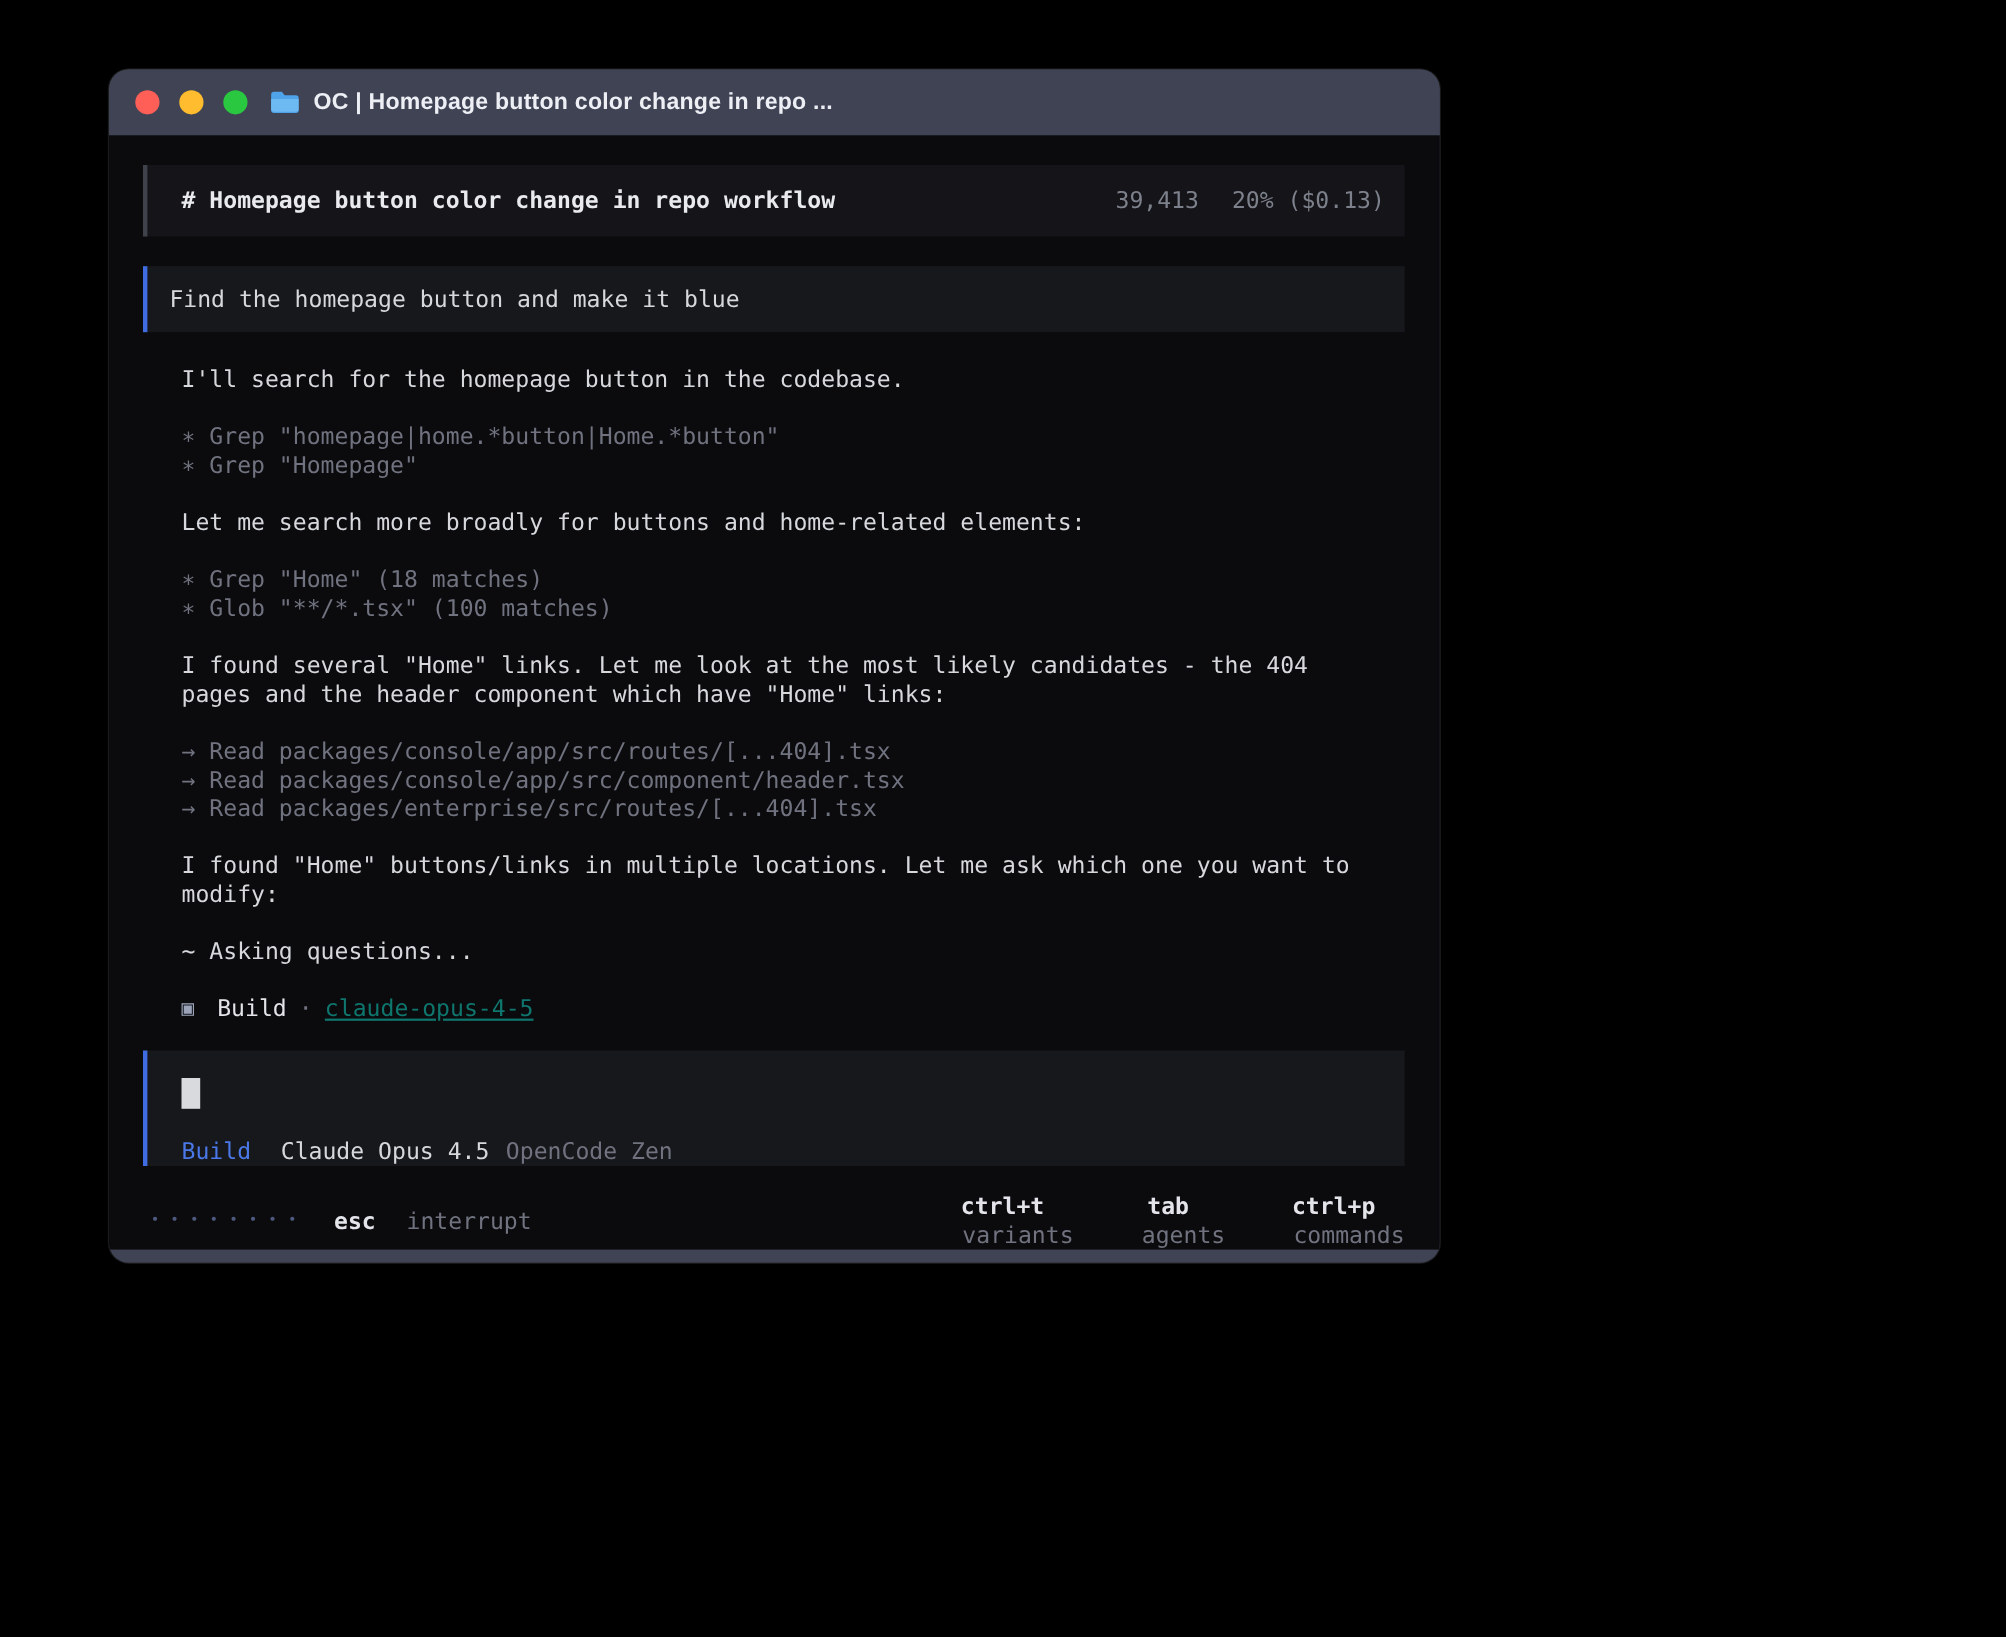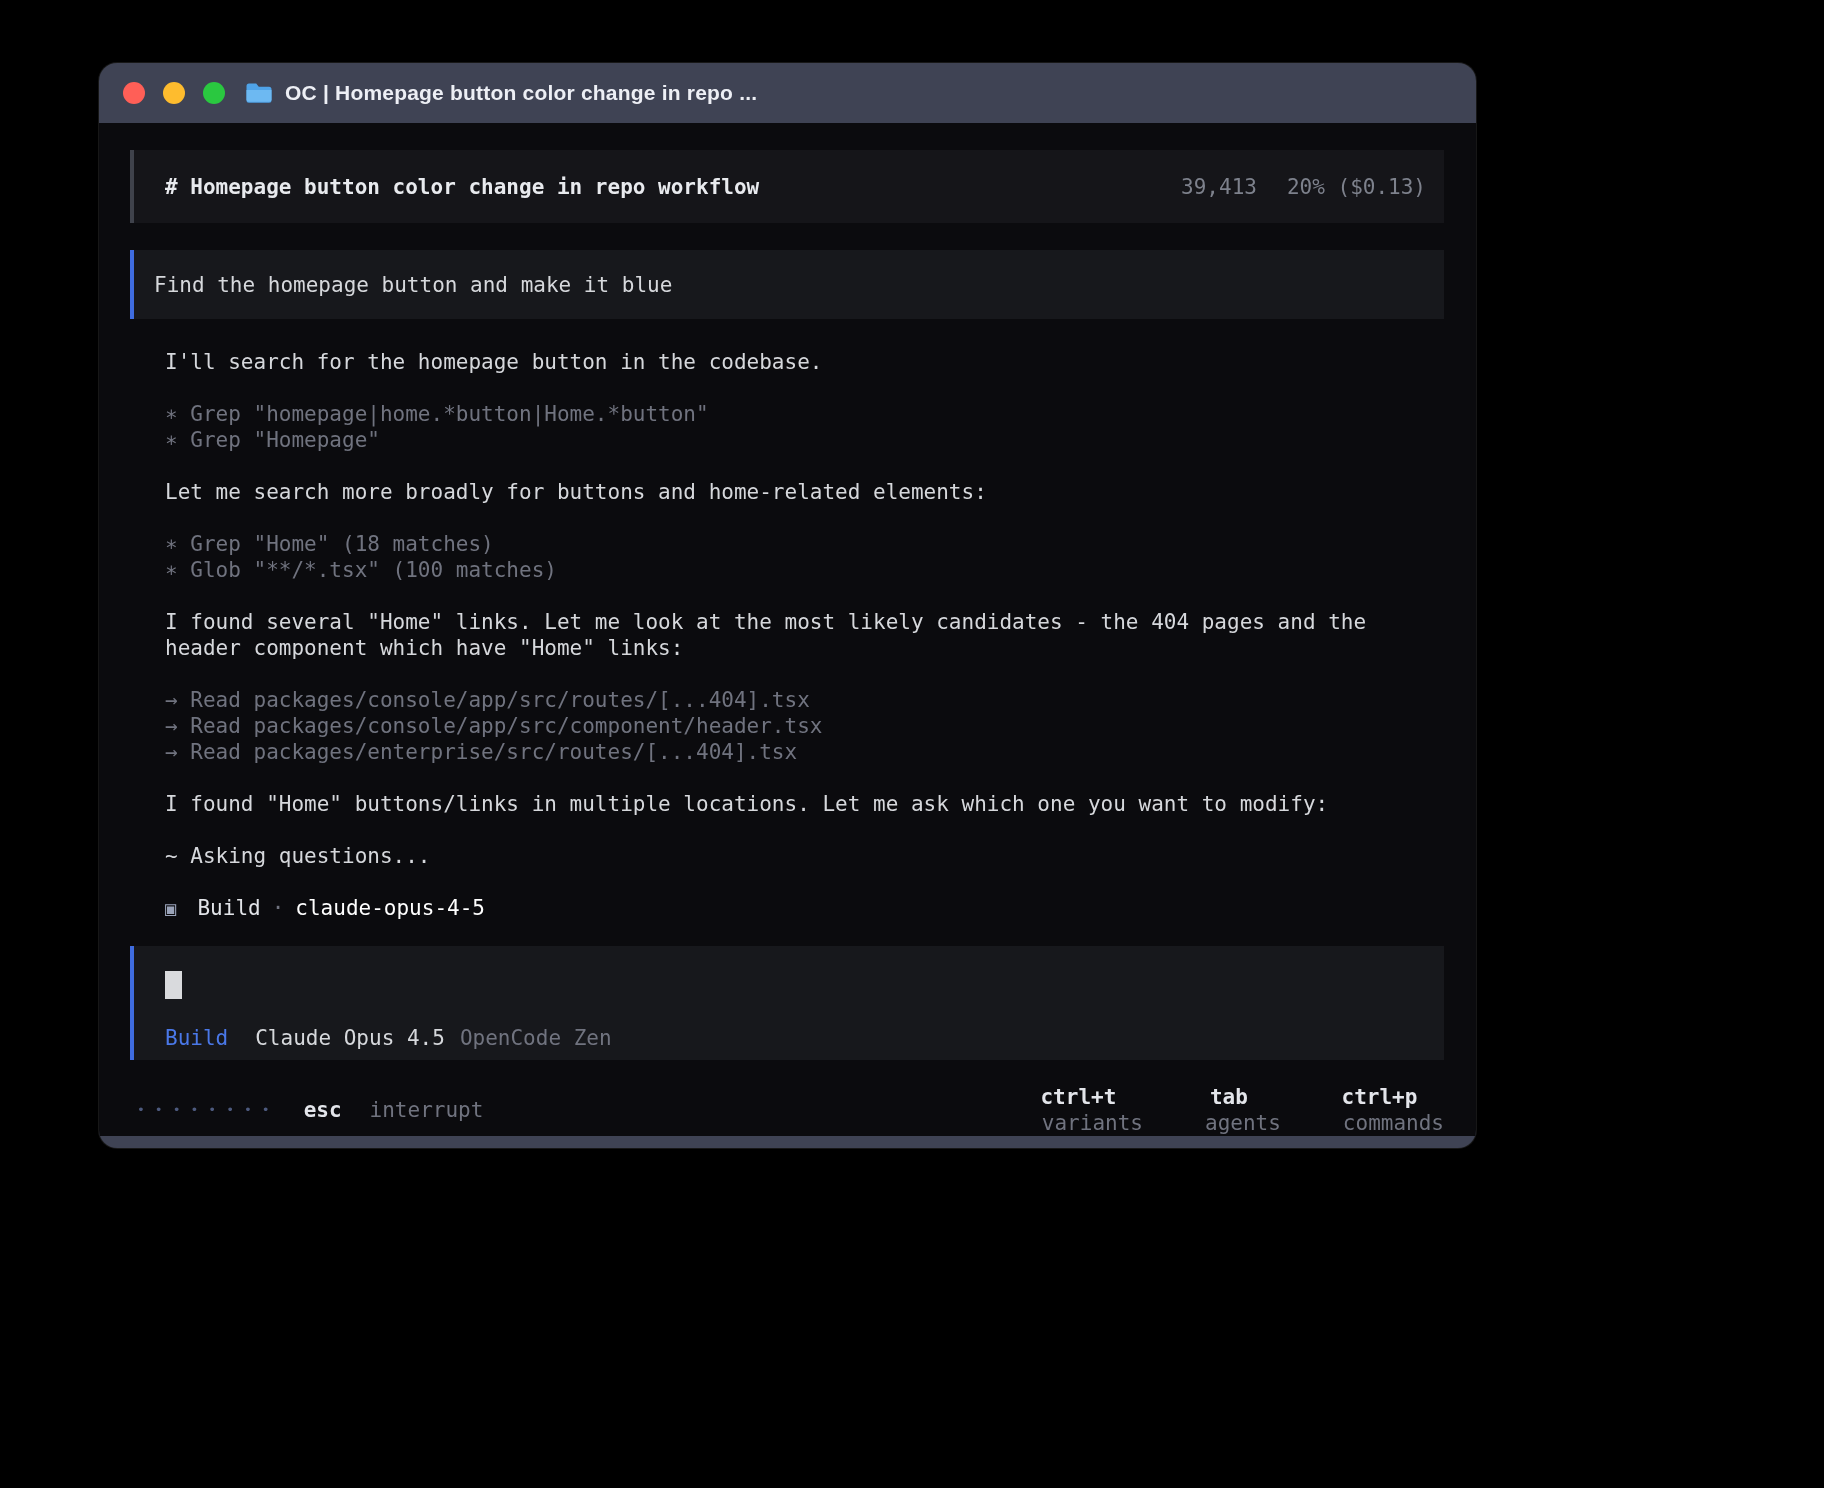--- a/index.html
+++ b/index.html
@@ -1,19 +1,19 @@
 <!DOCTYPE html>
 <html><head>
 <meta charset="utf-8">
 <style>
   * { margin:0; padding:0; box-sizing:border-box; }
   html,body { width:1824px; height:1488px; background:#000; overflow:hidden;
     font-family:"DejaVu Sans Mono", monospace; }
 
-  .window { position:absolute; left:99px; top:63px; width:1377px; height:1085px;
+  .window { position:absolute; left:99px; top:63px; width:1210px; height:1085px;
     background:#3f4354; border-radius:18px; overflow:hidden;
     box-shadow:0 0 0 1px rgba(255,255,255,0.09), 0 24px 70px rgba(0,0,0,0.7); }
 
   .titlebar { height:60px; display:flex; align-items:center; padding:0 24px; }
   .lights { display:flex; gap:18px; margin-right:20px; }
   .light { width:22px; height:22px; border-radius:50%; display:inline-block; }
   .light.red { background:#ff5f57; }
   .light.yellow { background:#febc2e; }
   .light.green { background:#2ac840; }
   .folder { display:flex; align-items:center; margin-right:12px; }
@@ -35,21 +35,21 @@
 
   .conv { padding-left:35px; padding-right:14px; }
   .para { color:#d6d8dc; margin-bottom:26px; }
   .tools { color:#70737f; margin-bottom:26px; }
   .tool-line { white-space:pre; }
 
   .agent-row { display:flex; align-items:center; margin-bottom:25px; }
   .agent-icon { color:#9aa3b8; font-size:19px; margin-right:21px; }
   .agent-name { color:#e2e4e8; }
   .agent-sep { color:#70737f; margin:0 11px; }
-  .agent-model { color:#ffffff; }
+  .agent-model { color:#0f766e;text-decoration:underline; }
 
   .input-block { background:#17181c; border-left:4px solid #3f6ce0; height:120px;
     padding:25px 18px 0 31px; margin-bottom:24px; }
   .cursor { width:17px; height:28px; background:#d9dadd; }
   .input-meta { margin-top:26px; display:flex; align-items:baseline; }
   .mode-label { color:#4a78e8; }
   .model-label { color:#d6d8dc; margin-left:27px; }
   .provider-label { color:#70737f; margin-left:15px; }
 
   .footer { display:flex; align-items:center; padding-left:7px; }

